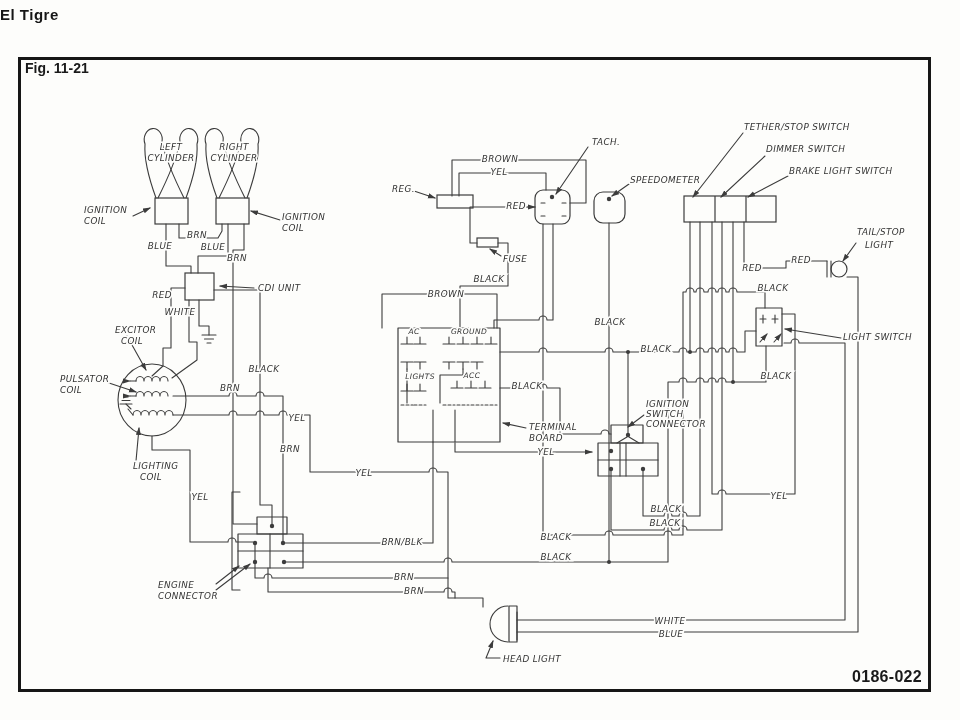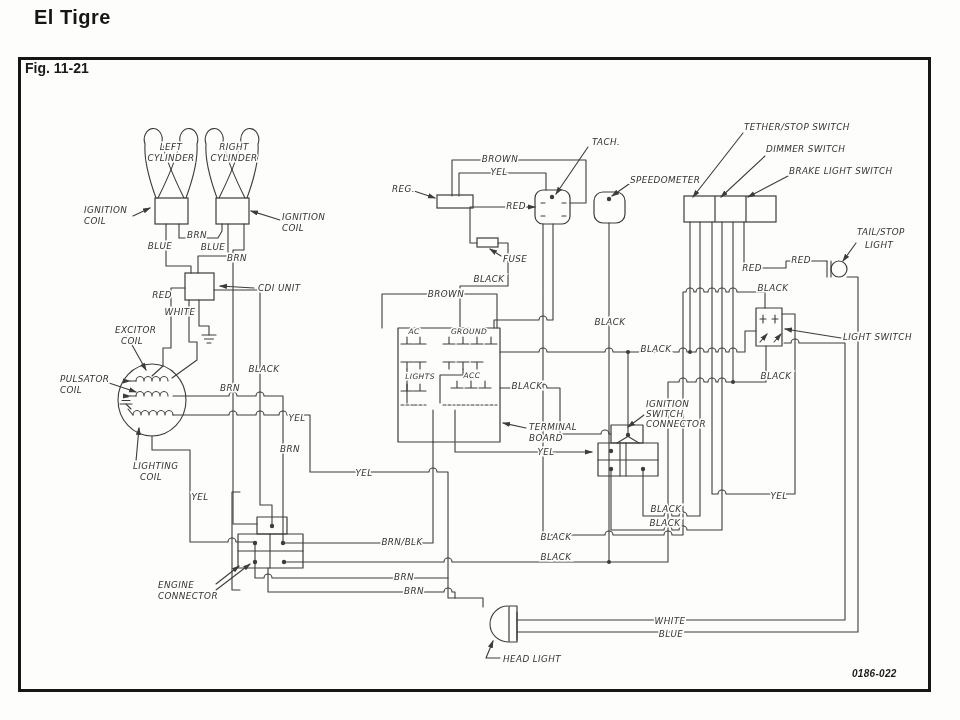--- a/index.html
+++ b/index.html
@@ -1,20 +1,20 @@
 <!DOCTYPE html>
 <html style="--ink: #3c3c3c;"><head>
 <meta charset="utf-8">
 <style>
   html,body{margin:0;padding:0;background:#ffffff;}
   .page{position:relative;width:960px;height:720px;background:#fdfdfb;overflow:hidden;
         font-family:"Liberation Sans",sans-serif;}
-  .page-title{position:absolute;left:34px;top:6px;font-size:20px;font-weight:bold;color:#161616;letter-spacing:.5px;}
+  .page-title{position:absolute;left:0;top:6px;font-size:15px;font-weight:bold;color:#161616;letter-spacing:.5px;}
   .fig-label{position:absolute;left:25px;top:60px;font-size:14px;font-weight:bold;color:#1a1a1a;}
-  .fig-code{position:absolute;left:852px;top:668px;font-size:10px;font-weight:bold;color:#1a1a1a;letter-spacing:.3px;font-style:italic;}
+  .fig-code{position:absolute;left:852px;top:668px;font-size:16px;font-weight:bold;color:#1a1a1a;letter-spacing:.3px;}
   svg{position:absolute;left:0;top:0;}
   .ink{stroke:#3c3c3c;stroke-width:1.1;fill:none;stroke-linecap:round;stroke-linejoin:round;}
   .ink2{stroke:#3c3c3c;stroke-width:1.2;fill:none;}
   .dot{fill:#3c3c3c;stroke:none;}
   #labels text{font-family:"DejaVu Sans",sans-serif;font-style:italic;fill:#333333;
     stroke:#fdfdfb;stroke-width:3.2px;paint-order:stroke;letter-spacing:.4px;}
 </style>
 </head>
 <body>
 

